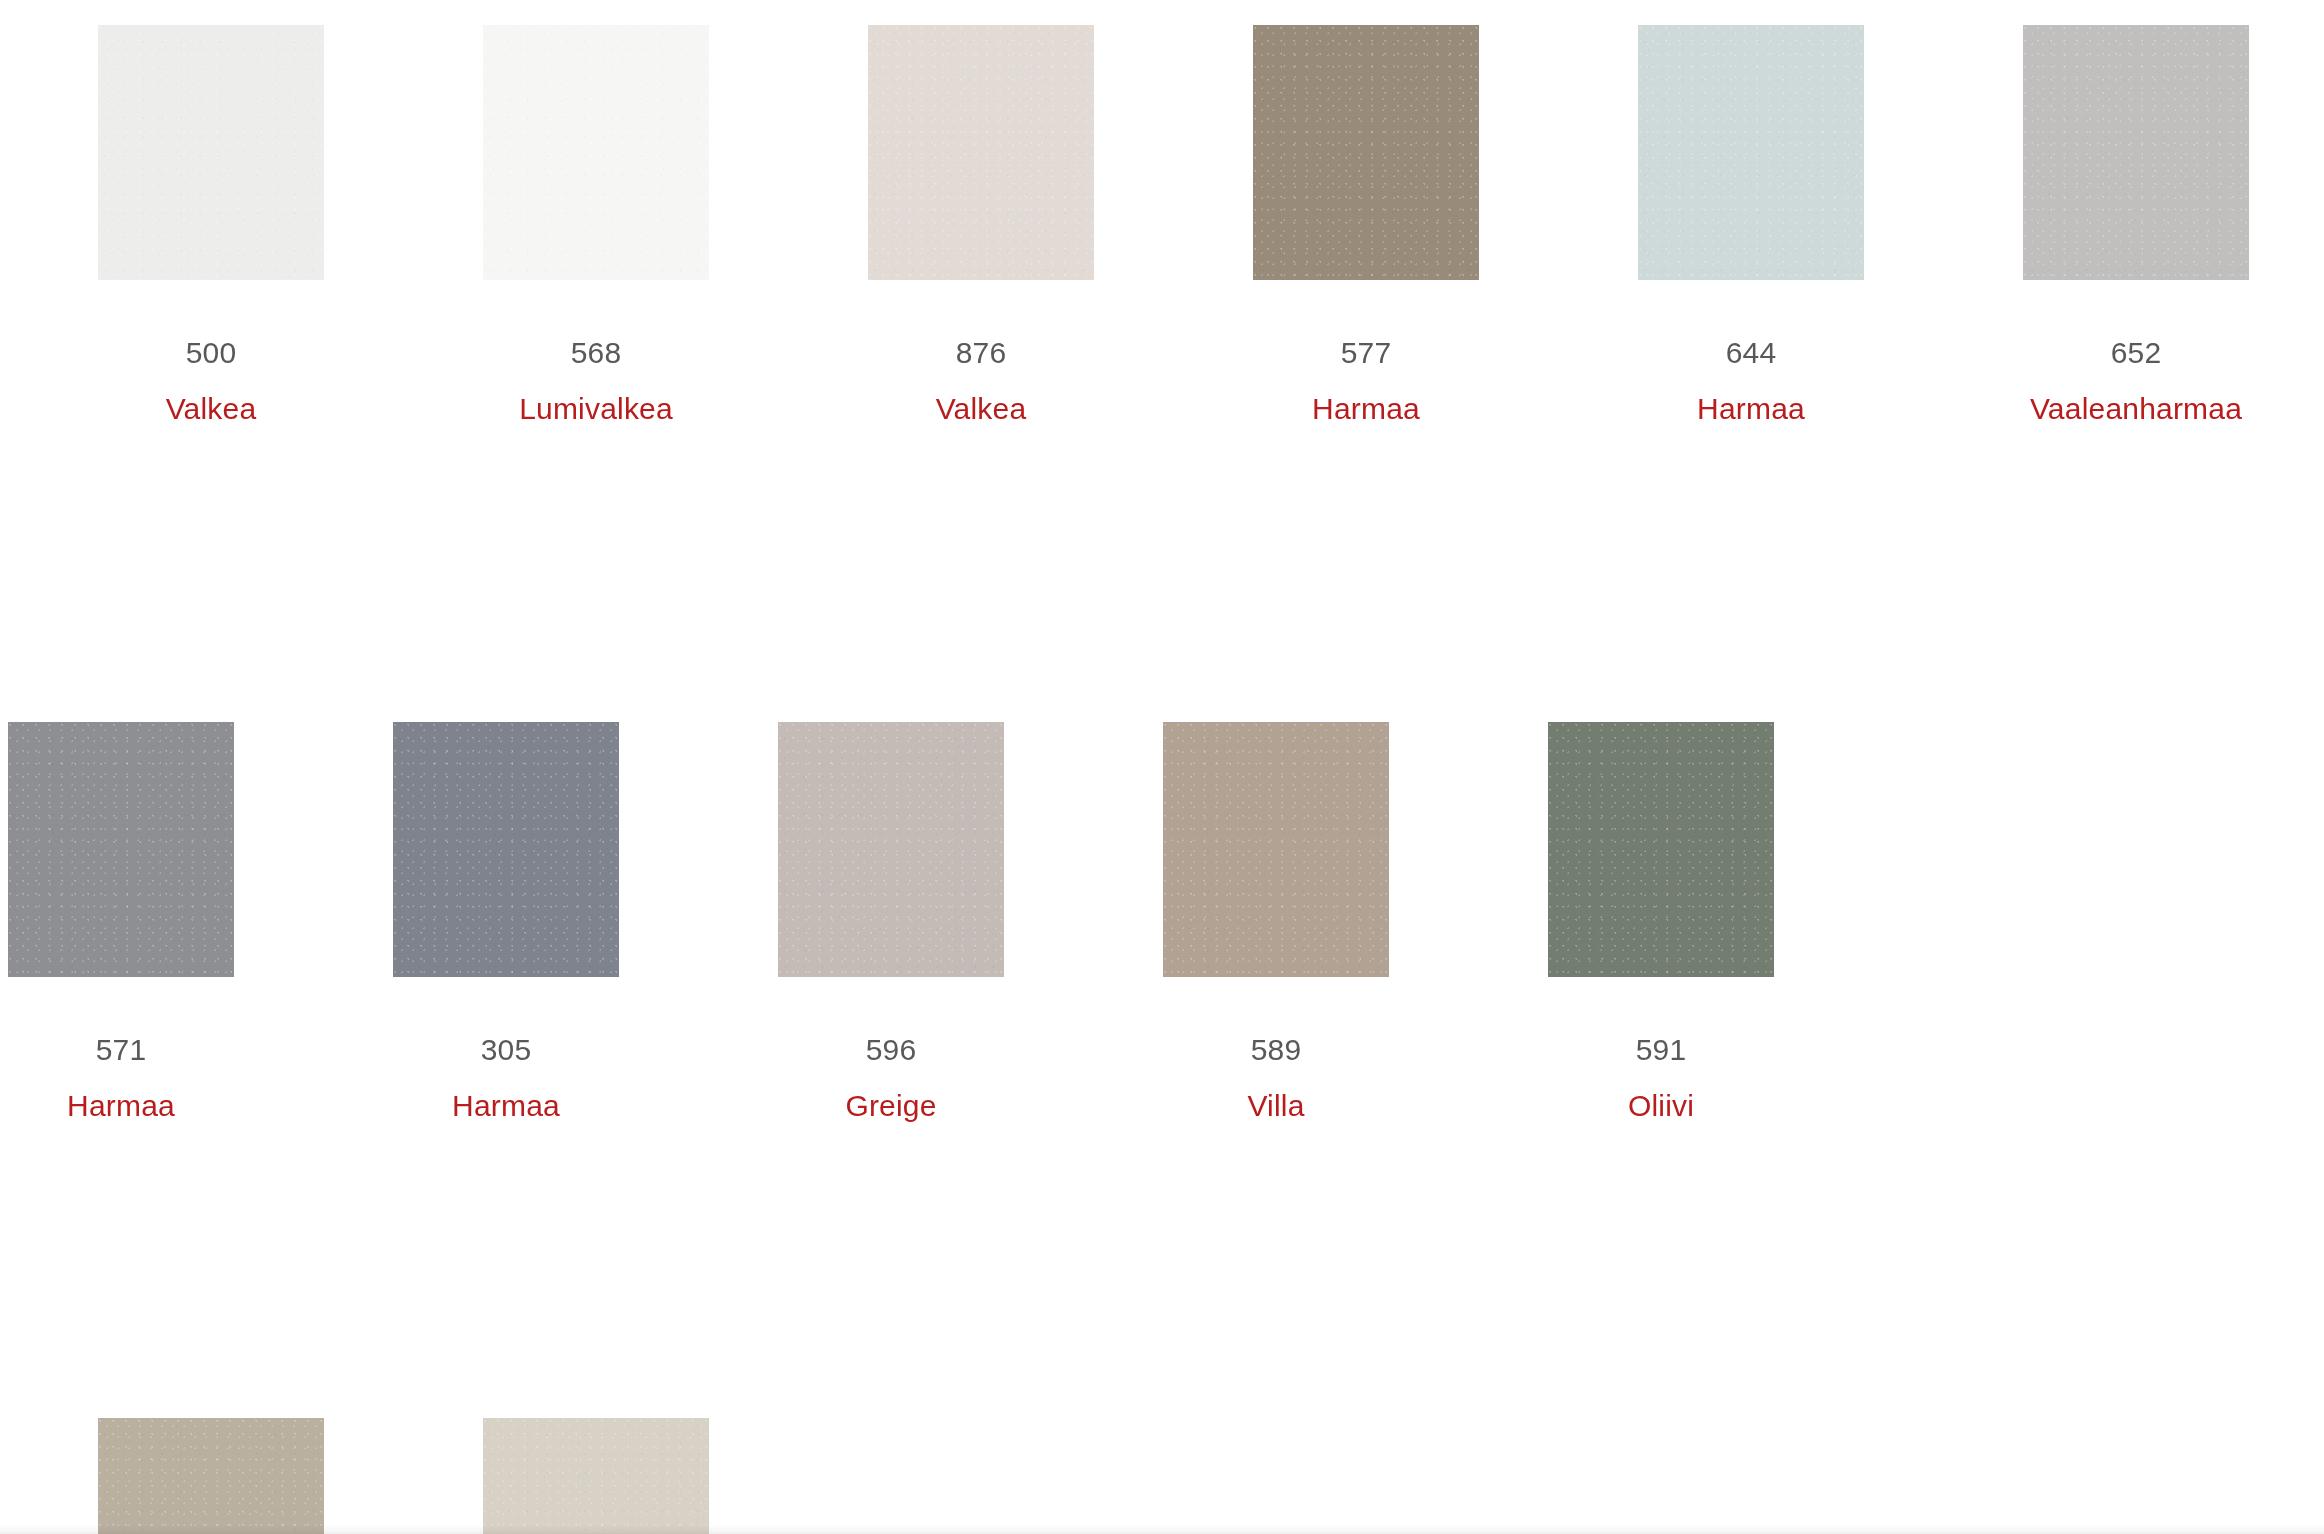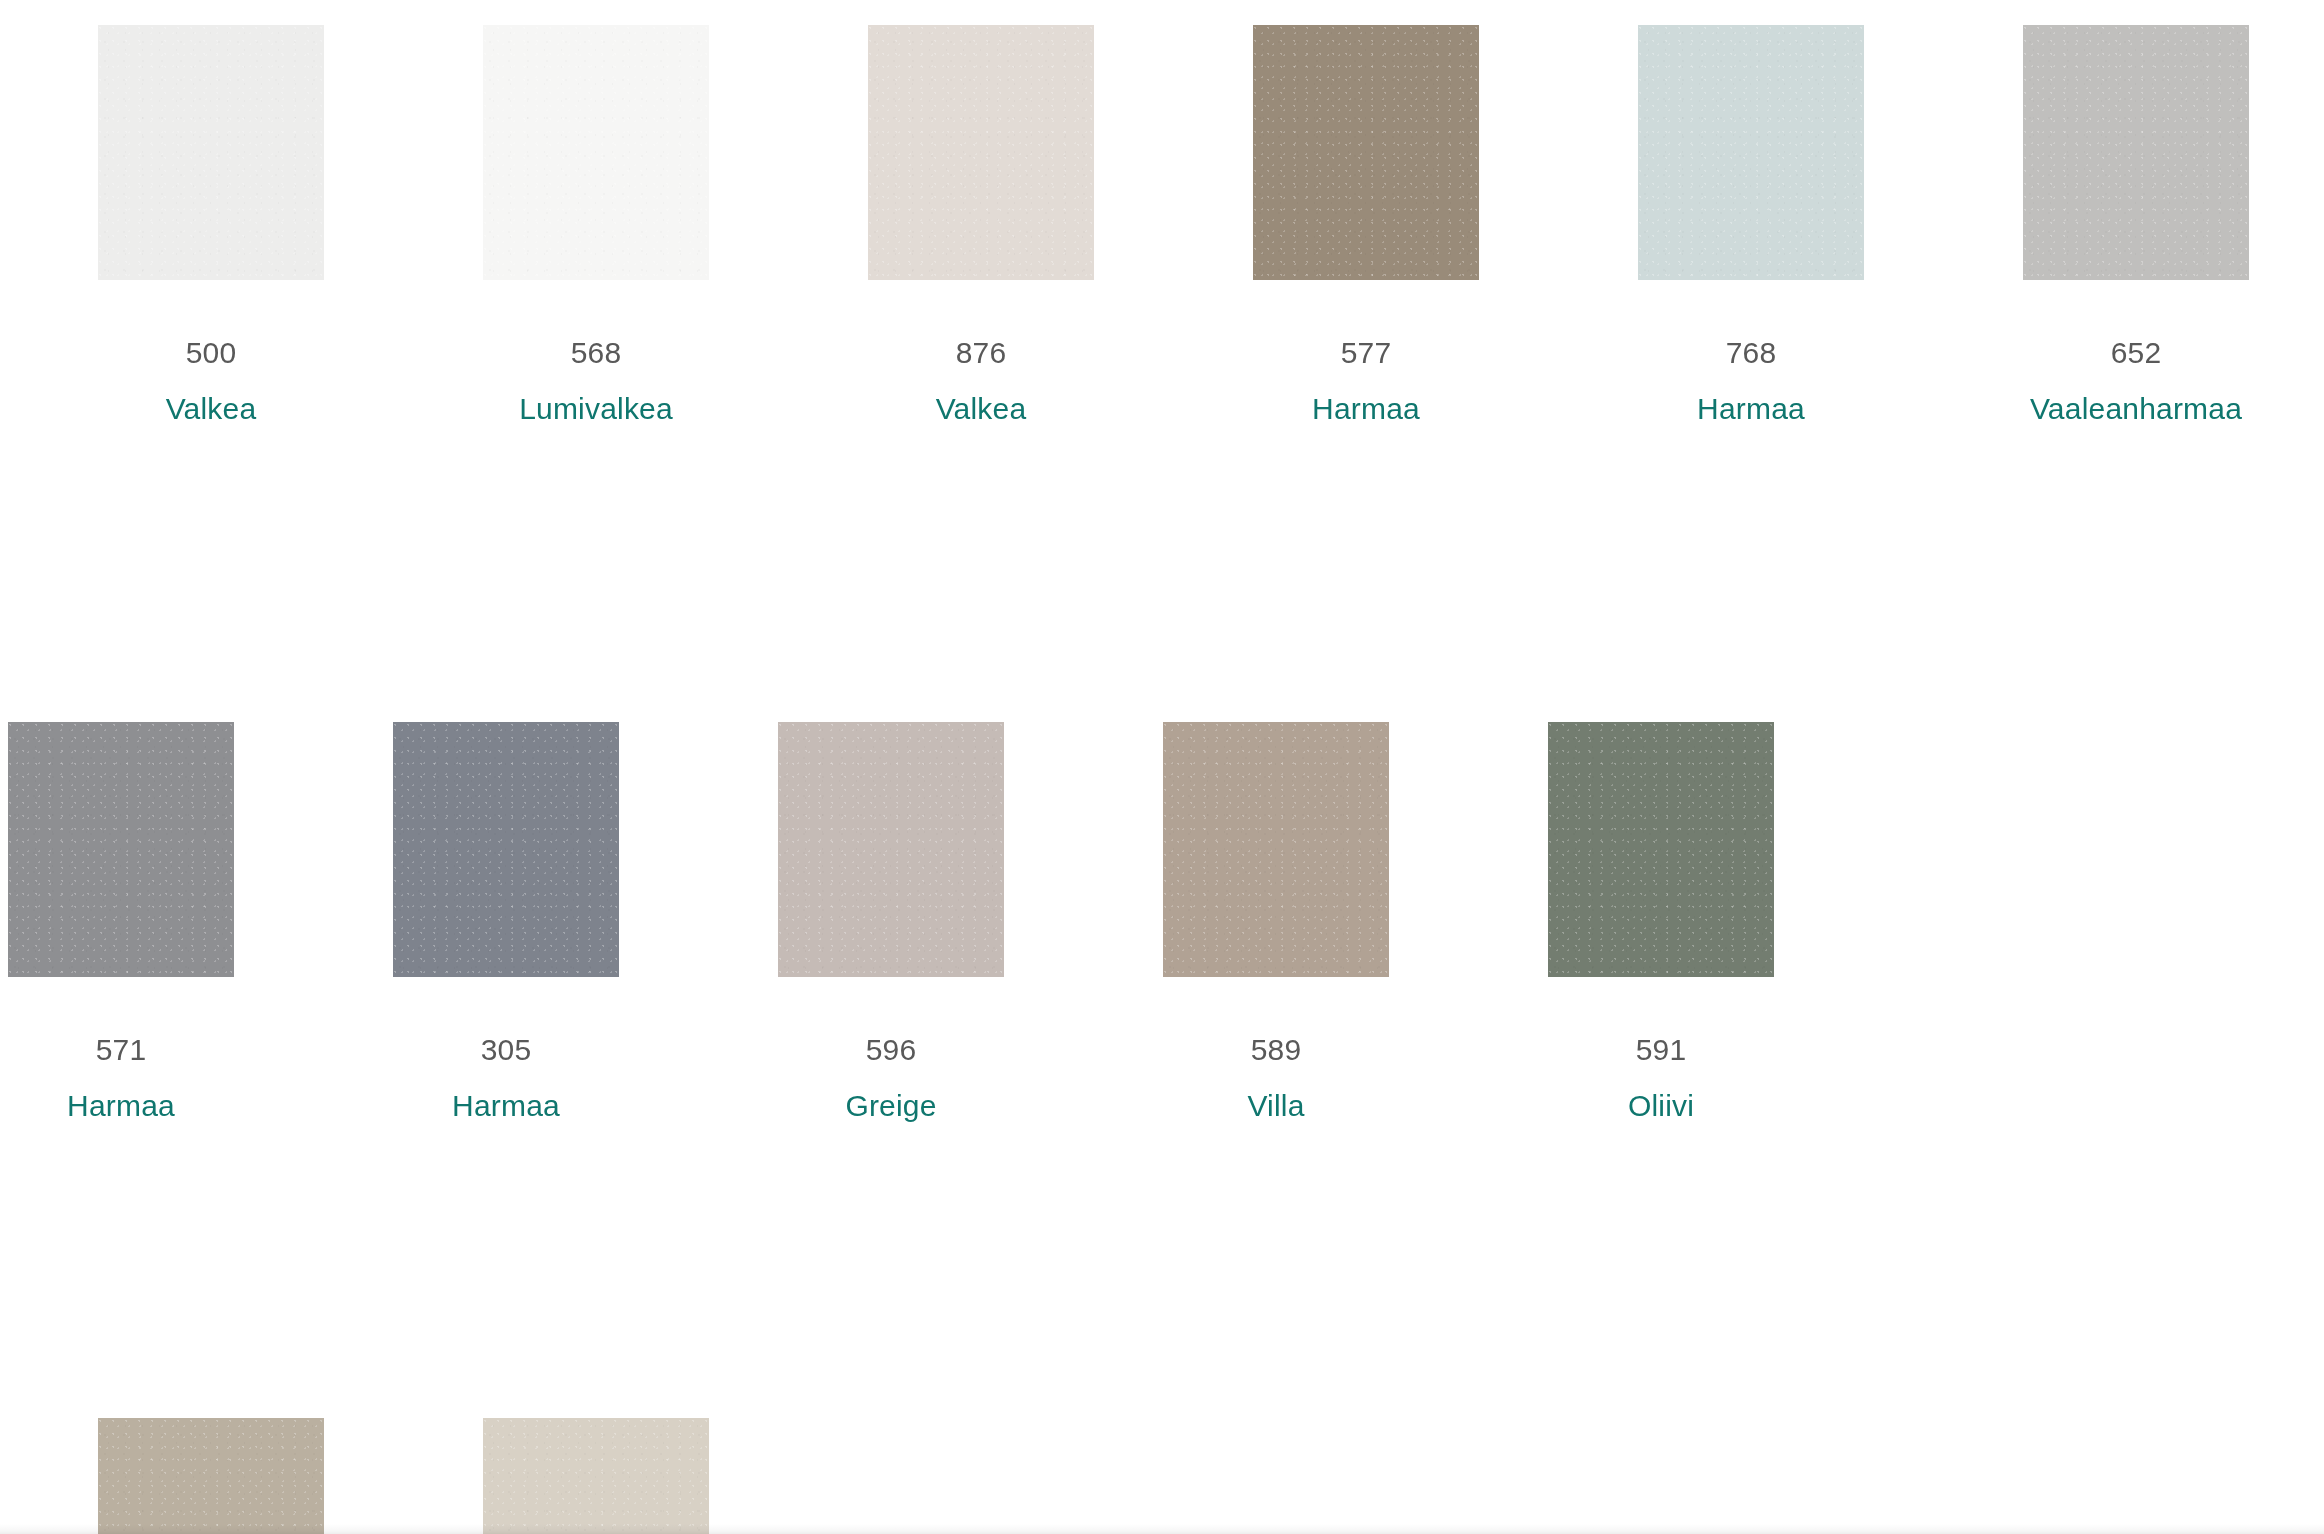--- a/index.html
+++ b/index.html
@@ -71,21 +71,21 @@
     color: #595959;
     font-weight: 400;
     letter-spacing: 0.2px;
     margin-top: 58px;
     text-align: center;
     line-height: 1;
   }
 
   .swatch-name {
     font-size: 30px;
-    color: #0f766e;
+    color: #b91c1c;
     font-weight: 400;
     letter-spacing: 0.2px;
     margin-top: 26px;
     text-align: center;
     line-height: 1;
     white-space: nowrap;
   }
 
   
   #page-bottom-edge {
@@ -121,21 +121,21 @@
         <div class="swatch-code">876</div>
         <div class="swatch-name">Valkea</div>
       </div>
       <div class="swatch-cell">
         <div class="swatch-chip" style="background-color: rgb(153, 139, 121);"></div>
         <div class="swatch-code">577</div>
         <div class="swatch-name">Harmaa</div>
       </div>
       <div class="swatch-cell">
         <div class="swatch-chip" style="background-color: rgb(206, 218, 218);"></div>
-        <div class="swatch-code">768</div>
+        <div class="swatch-code">644</div>
         <div class="swatch-name">Harmaa</div>
       </div>
       <div class="swatch-cell">
         <div class="swatch-chip" style="background-color: rgb(192, 191, 189);"></div>
         <div class="swatch-code">652</div>
         <div class="swatch-name">Vaaleanharmaa</div>
       </div>
     </div>
   <div class="swatch-row" id="row-2">
       <div class="swatch-cell">

